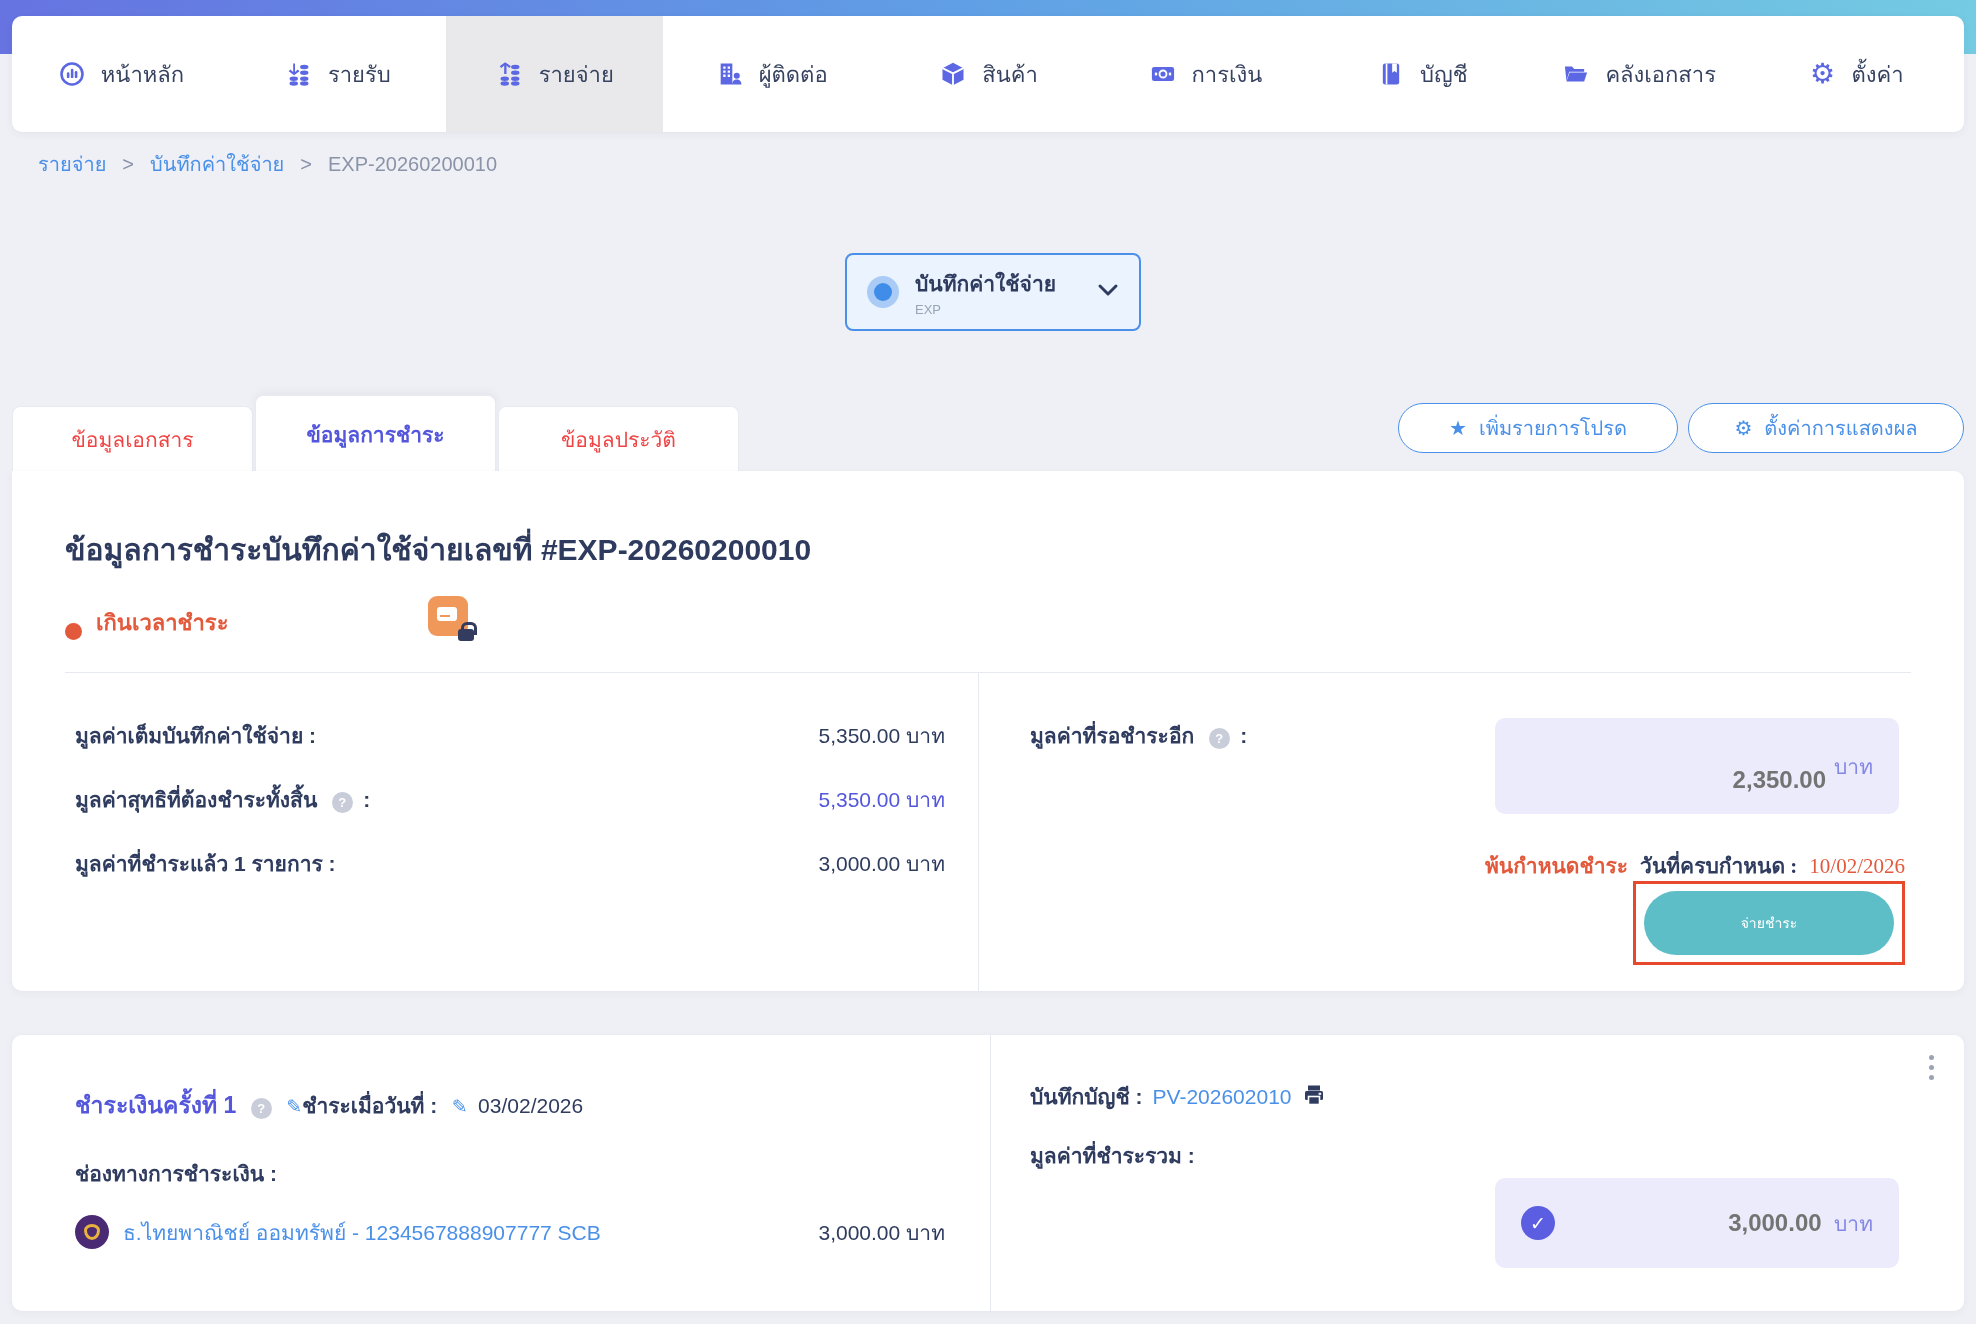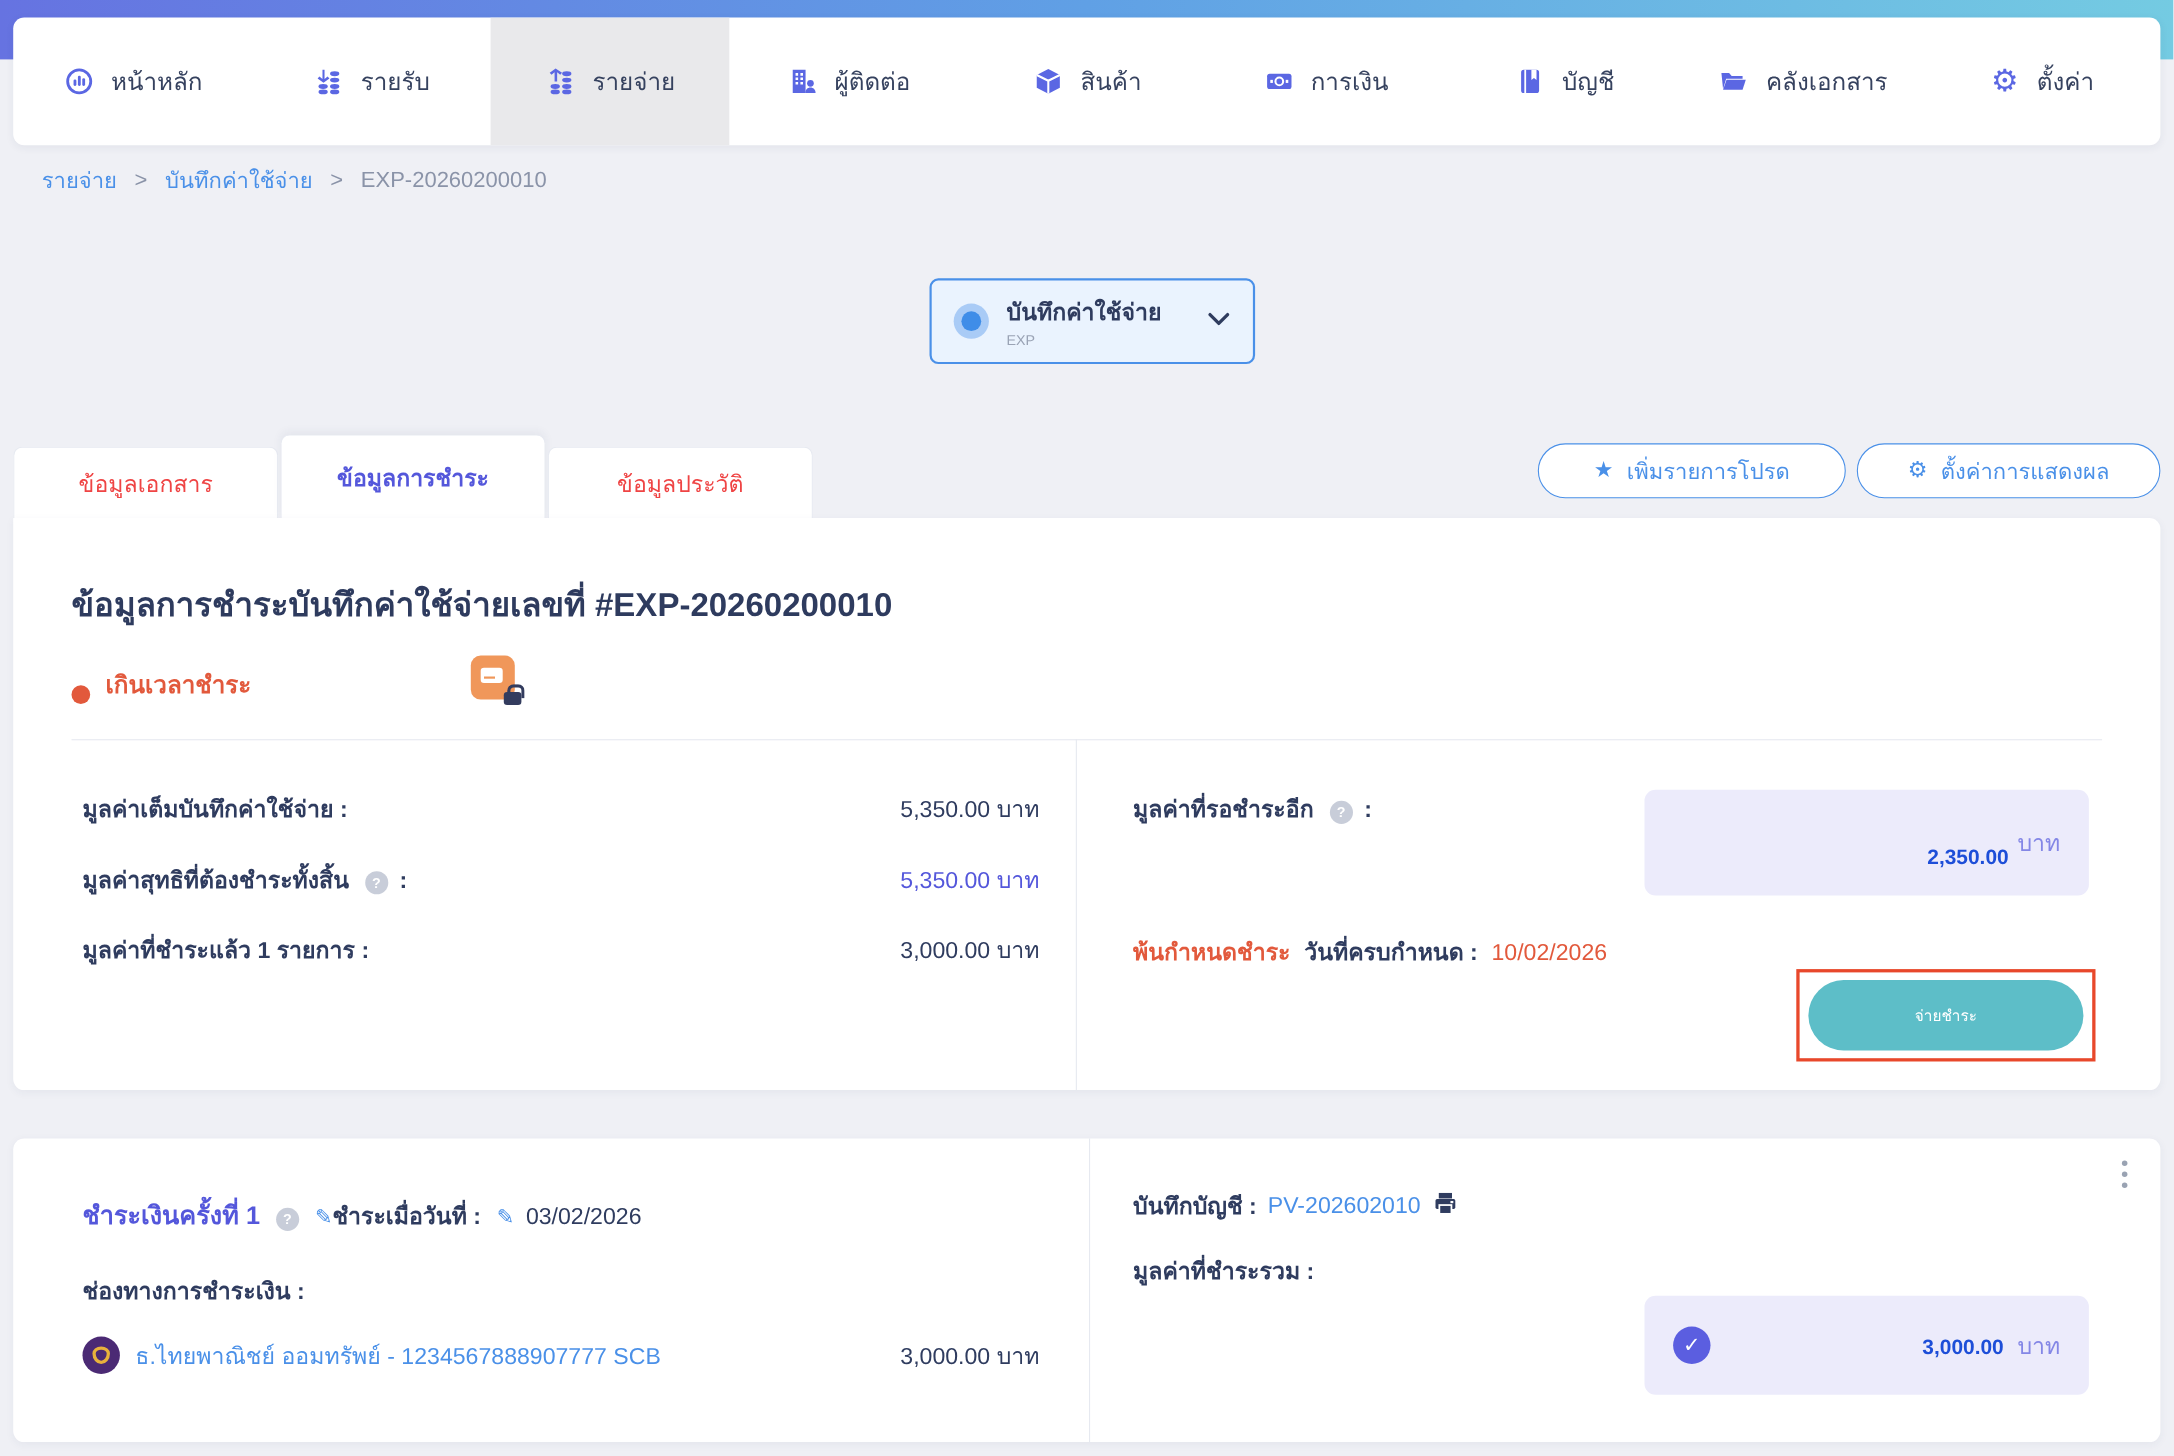--- a/index.html
+++ b/index.html
@@ -52,21 +52,21 @@
   .page-title { font-size:30px; font-weight:bold; color:#2e3b5e; }
   .status-dot { width:17px; height:17px; border-radius:50%; background:#e2593c; }
   .status-text { color:#e2593c; font-size:22px; font-weight:bold; }
   .q-circle { width:21px; height:21px; border-radius:50%; background:#c8cdd9; color:#fff;
     font-size:13px; font-weight:bold; display:inline-flex; align-items:center;
     justify-content:center; vertical-align:middle; cursor:pointer; }
   .row-label { font-size:21px; font-weight:bold; color:#2f3c5f; }
   .row-value { font-size:21px; color:#2f3c5f; }
   .row-value.indigo { color:#5457db; }
   .purple-box { background:#ecebfb; border-radius:10px; display:flex; align-items:center; }
-  .big-amt { font-size:19px; font-weight:bold; color:#1d4ed8;margin-top:28px; }
+  .big-amt { font-size:24px; font-weight:bold; color:#737373;margin-top:28px; }
   .big-unit { font-size:21px; color:#8487e6; margin-left:8px; }
   .overdue-badge { color:#e2593c; font-weight:bold; font-size:21px; }
   .overdue-label { color:#2f3c5f; font-weight:bold; font-size:21px; }
   .overdue-date { color:#e2593c; font-size:21px; }
   .red-outline { border:3px solid #e8482b; display:flex; align-items:center; justify-content:center; }
   .teal-btn { width:250px; height:64px; border-radius:32px; background:#5dbec8; color:#fff;
     font-size:14px; display:flex; align-items:center; justify-content:center;
     border:none; cursor:pointer; font-family:inherit; }
   .link-blue { color:#4a90e8; cursor:pointer; }
   .pencil { color:#4a90e8; font-size:19px; cursor:pointer; }
@@ -272,21 +272,21 @@
 
     <div class="abs" style="left:1018px; top:248px;">
       <span class="row-label">มูลค่าที่รอชำระอีก</span>
       <span class="q-circle" style="margin:0 6px 0 10px;">?</span>
       <span class="row-label">:</span>
     </div>
     <div class="abs purple-box" style="left:1483px; top:247px; width:404px; height:96px; justify-content:flex-end; padding-right:26px;">
       <span class="big-amt">2,350.00</span>
       <span class="big-unit">บาท</span>
     </div>
-    <div class="abs" style="left:1018px; top:378px; width:875px; text-align:left;">
+    <div class="abs" style="left:1018px; top:378px; width:875px; text-align:right;font-family:Liberation Serif, serif;">
       <span class="overdue-badge">พ้นกำหนดชำระ</span>
       <span class="overdue-label" style="margin-left:8px;">วันที่ครบกำหนด :</span>
       <span class="overdue-date" style="margin-left:8px;">10/02/2026</span>
     </div>
     <div class="abs red-outline" style="left:1621px; top:410px; width:272px; height:84px;">
       <button class="teal-btn">จ่ายชำระ</button>
     </div>
   </section>
 
   <section class="abs card" style="left:12px; top:1035px; width:1952px; height:276px;">

